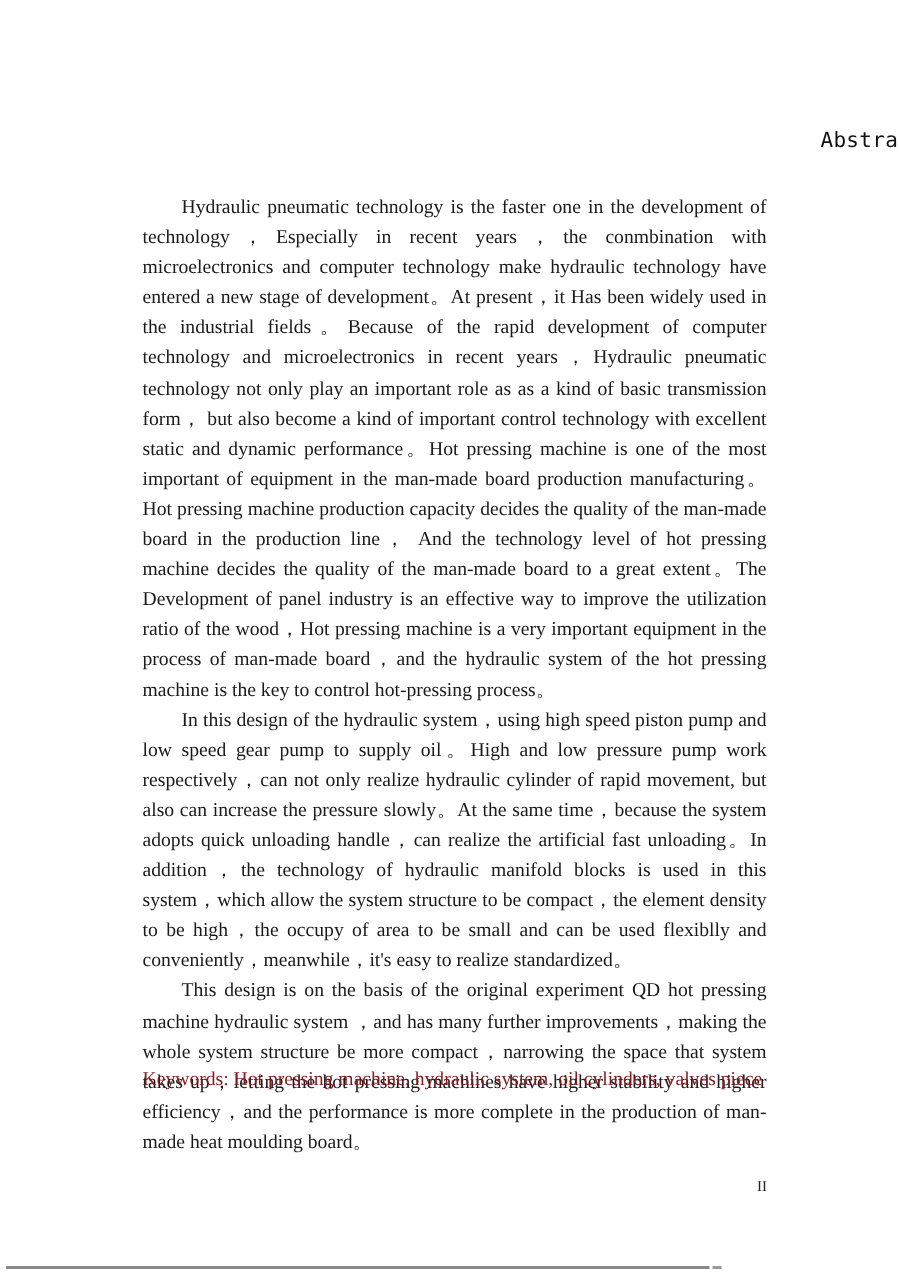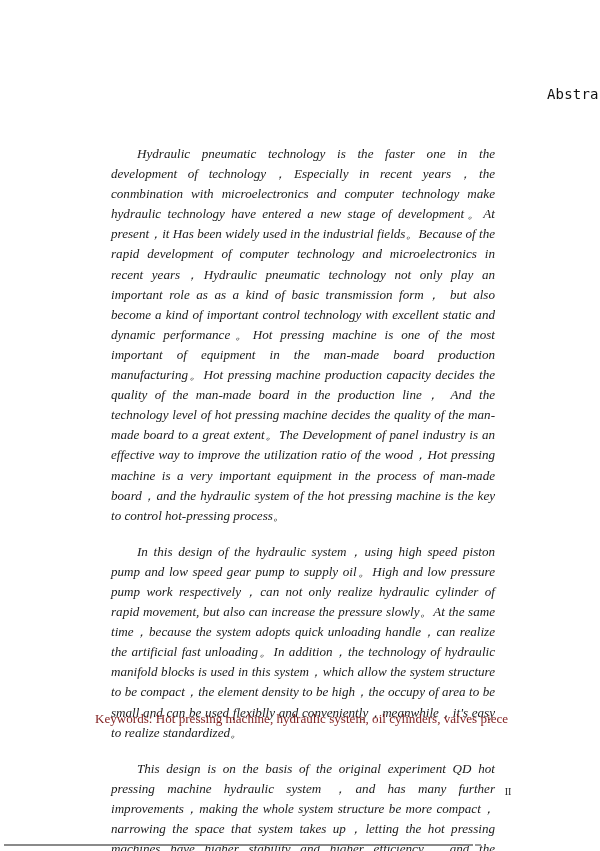--- a/index.html
+++ b/index.html
@@ -8,21 +8,21 @@
   .title {
     position:absolute; left:0; top:86px; width:600px; text-align:right;
     font-family:"DejaVu Sans Mono", monospace; font-size:14px; color:#111;
     letter-spacing:0.2px;
     padding-left:16px;
   }
   .body {
     position:absolute; left:95px; top:128px; width:416px;
     font-family:"Liberation Serif", serif; font-size:13.1px; line-height:20.1px; color:#1a1a1a;
   }
-  .para { margin:16px; text-align:justify; text-indent:26px;font-style:italic; }
+  .para { margin:0; text-align:justify; text-indent:26px; }
   .kw {
     position:absolute; left:95px; top:709px; width:416px;
     font-family:"Liberation Serif", serif; font-size:13.1px; line-height:20px; color:#7f1d1d;
   }
   .kw-label { font-weight:normal; }
   .page-num {
     position:absolute; left:498px; top:786px; width:20px; text-align:center;
     font-family:"Liberation Serif", serif; font-size:10px; color:#222;
   }
   .footer-line {

